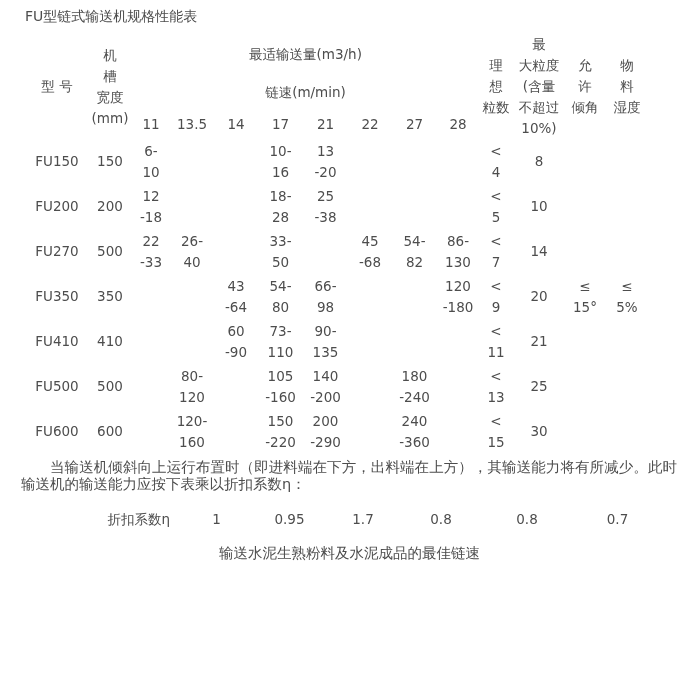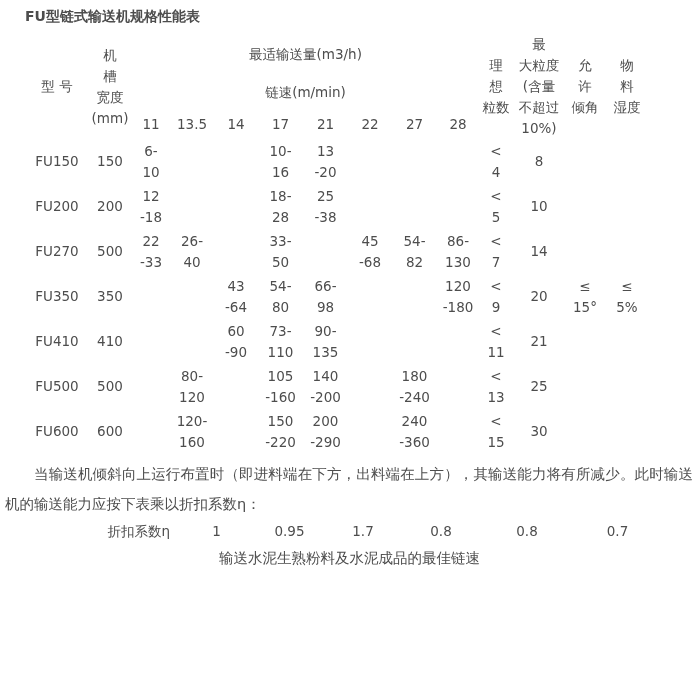--- a/index.html
+++ b/index.html
@@ -3,40 +3,40 @@
 <meta charset="utf-8">
 <style>
   html,body { margin:0; padding:0; background:#ffffff; }
   body {
     width:699px; height:691px; overflow:hidden;
     color:#4d4d4d;
     font-family:"DejaVu Sans","Liberation Sans",sans-serif;
   }
   .page { padding-top:7px; }
   .page-title {
-    font-size:14px; font-weight:bold; color:#4d4d4d;
+    font-size:14px; font-weight:normal; color:#4d4d4d;
     margin:0 0 9px 25px; line-height:18px;
   }
   
   table.spec {
     border-collapse:collapse; table-layout:fixed;
     margin-left:26px; border:none;
   }
   .spec th, .spec td {
     font-weight:normal; text-align:center; vertical-align:middle;
     font-size:13.5px; line-height:21px; padding:0; border:none;
     white-space:pre-line; color:#4d4d4d;
   }
   .spec thead tr.h-top th { height:40px; }
   .spec thead tr.h-mid th { height:34px; }
   .spec thead tr.h-num th { height:28px; }
   .spec tbody td { height:45px; }
   
   .para {
-    font-size:14.5px; line-height:30px; margin:0;
+    font-size:14.5px; line-height:17px; margin:16px;
     padding:0 6px 0 5px; color:#4d4d4d; text-align:justify;
   }
   .para.indent { text-indent:2em; }
   .para.first { margin-top:5px; }
   .para.center { text-align:center; text-indent:0; padding:0; }
   
   table.discount {
     border-collapse:collapse; table-layout:fixed;
     margin:2px 0 2px 30px; border:none;
   }

